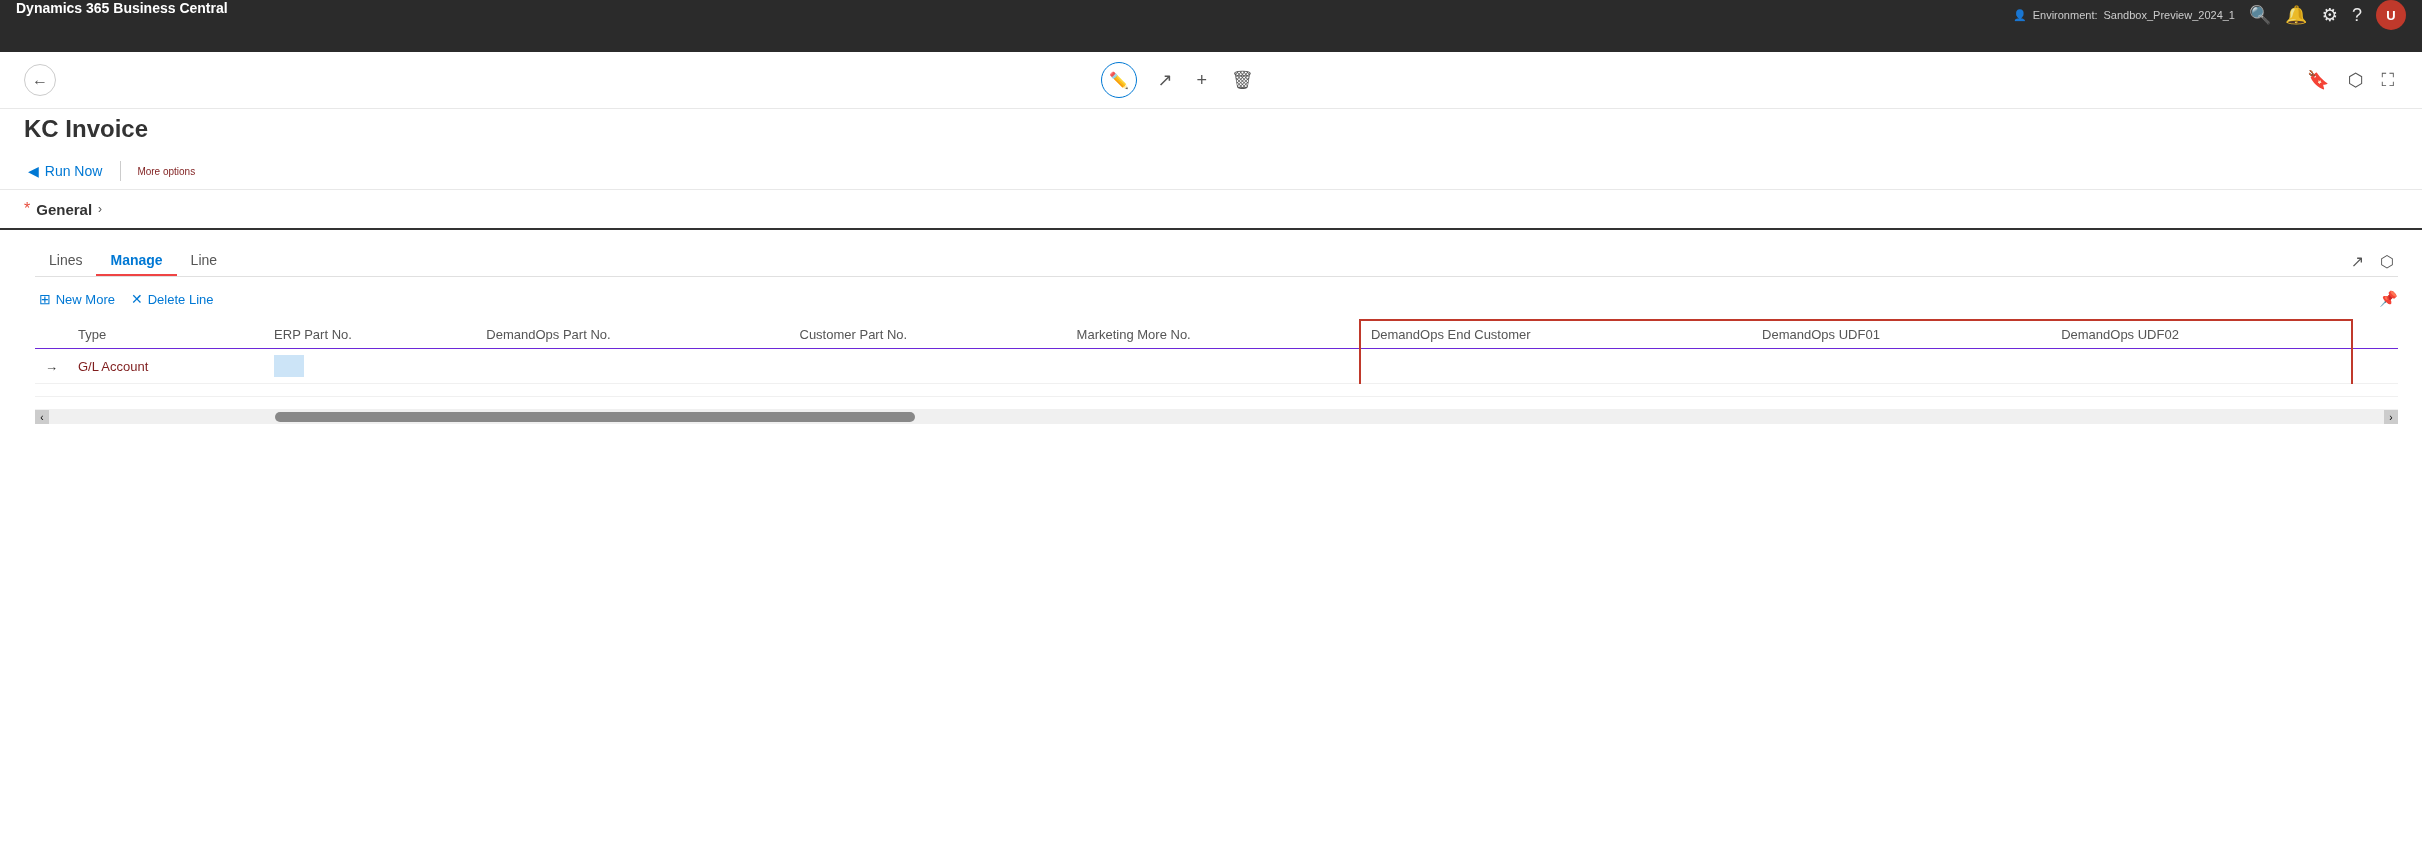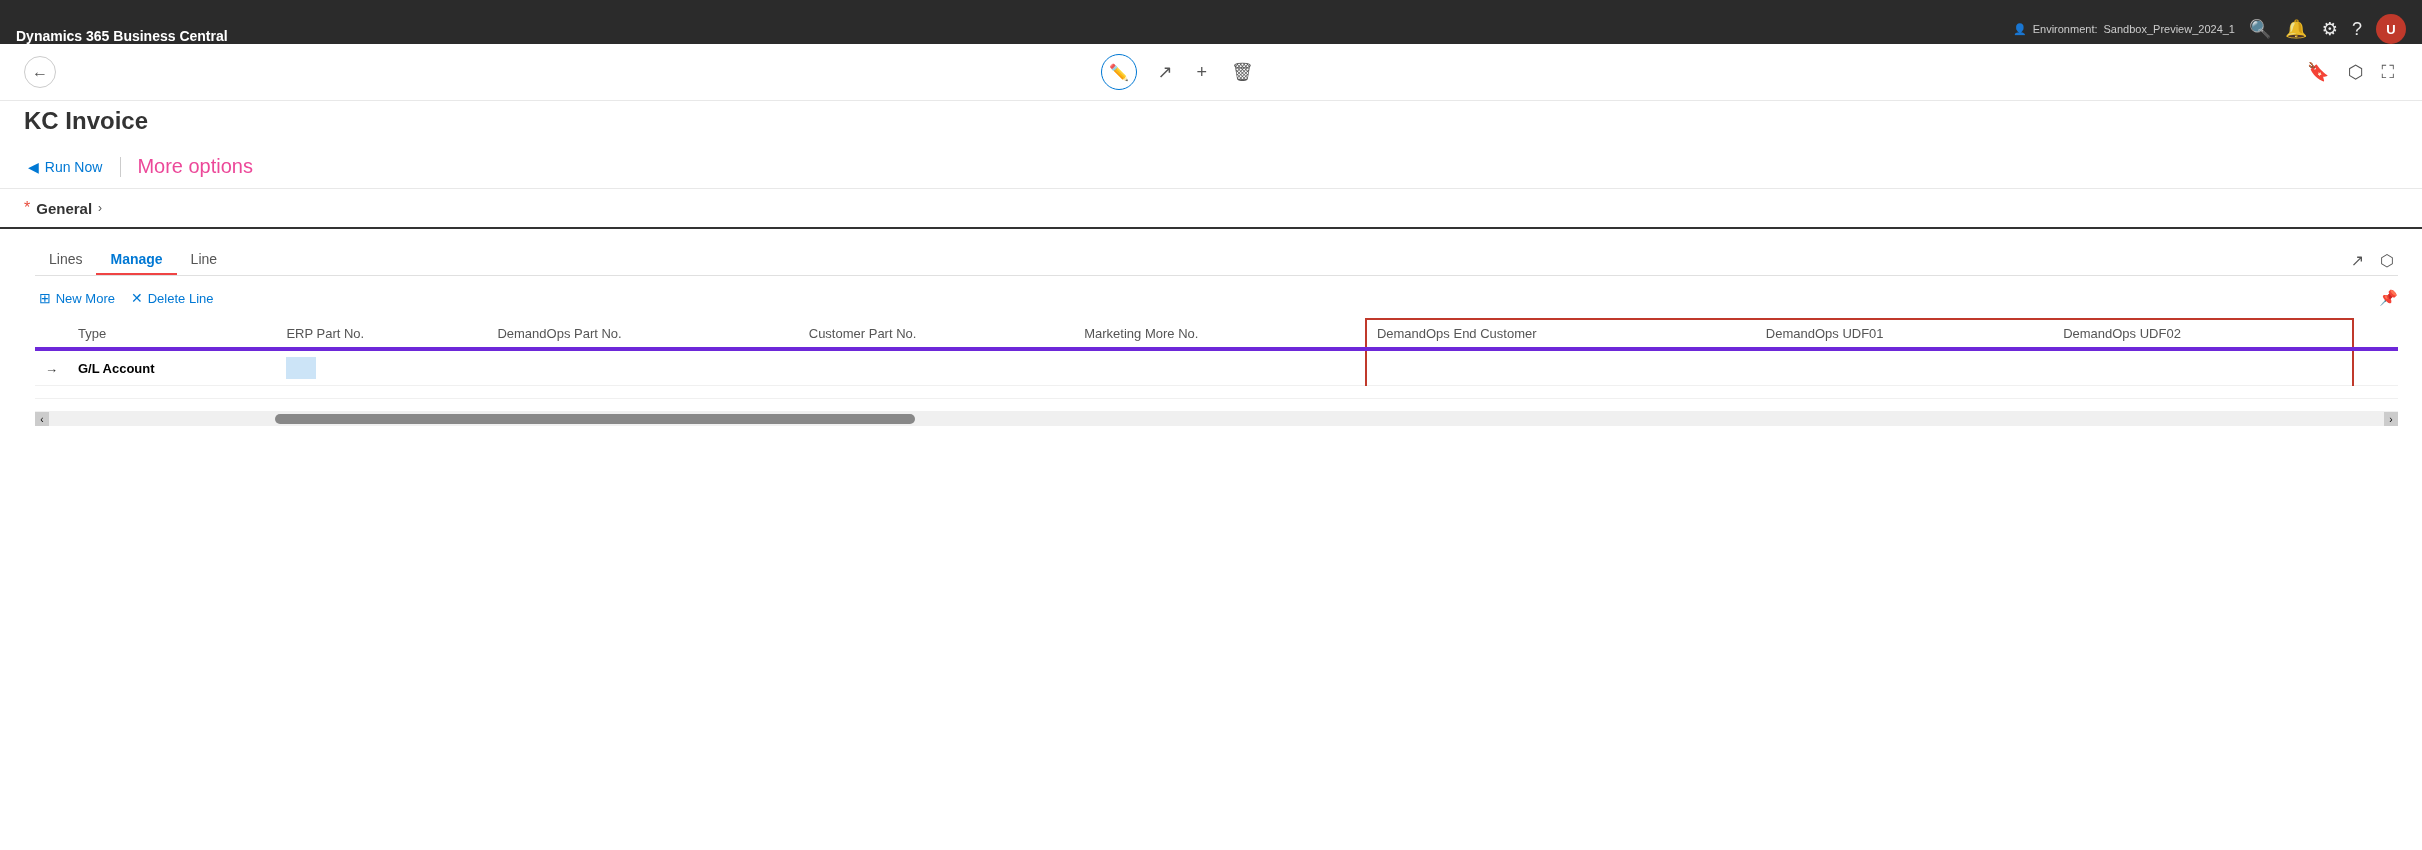--- a/index.html
+++ b/index.html
@@ -2,23 +2,23 @@
 <html><head>
   <meta charset="utf-8">
   <style>
     * { box-sizing: border-box; margin: 0; padding: 0; }
     body { font-family: 'Segoe UI', Tahoma, Geneva, Verdana, sans-serif; background: #f3f3f3; color: #333; font-size: 14px; }
 
     
     .top-nav {
       background: #1a1a2e;
       background: #2b2b2b;
-      height: 44px;
+      height: 52px;
       display: flex;
-      align-items: flex-end;
+      align-items: flex-start;
       justify-content: space-between;
       padding: 0 16px;
       color: white;
     }
     .top-nav-left { display: flex; align-items: center; gap: 10px; }
     .top-nav-title { font-size: 14px; font-weight: 600; color: white; }
     .top-nav-right { display: flex; align-items: center; gap: 14px; }
     .nav-icon { color: white; font-size: 18px; cursor: pointer; opacity: 0.9; }
     .env-badge {
       display: flex; align-items: center; gap: 6px;
@@ -81,21 +81,21 @@
     .run-now-btn {
       display: flex; align-items: center; gap: 6px;
       background: none; border: none;
       color: #0078d4; font-size: 14px; cursor: pointer;
       padding: 4px 10px 4px 4px;
     }
     .run-now-btn .arrow { font-size: 14px; }
     .separator-v { width: 1px; height: 20px; background: #ccc; margin: 0 8px; }
     .more-options-btn {
       background: none; border: none;
-      color: #ec4899; font-size: 20px; cursor: pointer; padding: 4px 8px;
+      color: #7f1d1d; font-size: 10px; cursor: pointer; padding: 4px 8px;
     }
 
     
     .section-header {
       padding: 10px 24px;
       display: flex; align-items: center; gap: 6px;
       border-bottom: 2px solid #333;
       cursor: pointer;
     }
     .section-star { color: #e74c3c; font-size: 16px; }
@@ -136,21 +136,21 @@
       border-collapse: collapse;
       min-width: 1400px;
       width: 100%;
     }
     .lines-table th {
       text-align: left;
       padding: 6px 10px;
       font-size: 13px;
       font-weight: 400;
       color: #555;
-      border-bottom: 4px solid #6d28d9;
+      border-bottom: 1px solid #6d28d9;
       white-space: nowrap;
       background: white;
     }
     .lines-table td {
       padding: 6px 10px;
       font-size: 13px;
       border-bottom: 1px solid #f0f0f0;
       color: #333;
       white-space: nowrap;
     }
@@ -337,21 +337,21 @@
             <th class="th-highlighted-last">
               <span>DemandOps UDF02</span>
             </th>
             <th></th>
           </tr>
         </thead>
         <tbody>
 
           <tr>
             <td><span>→</span></td>
-            <td style="color:#000000;font-weight:bold;">G/L Account</td>
+            <td style="color:#7f1d1d;">G/L Account</td>
             <td>
               <input class="cell-input-blue" type="text" value="" style="">
             </td>
             <td></td>
             <td></td>
             <td></td>
             <td class="td-highlighted-first"></td>
             <td class="td-highlighted-middle"></td>
             <td class="td-highlighted-last"></td>
             <td></td>

